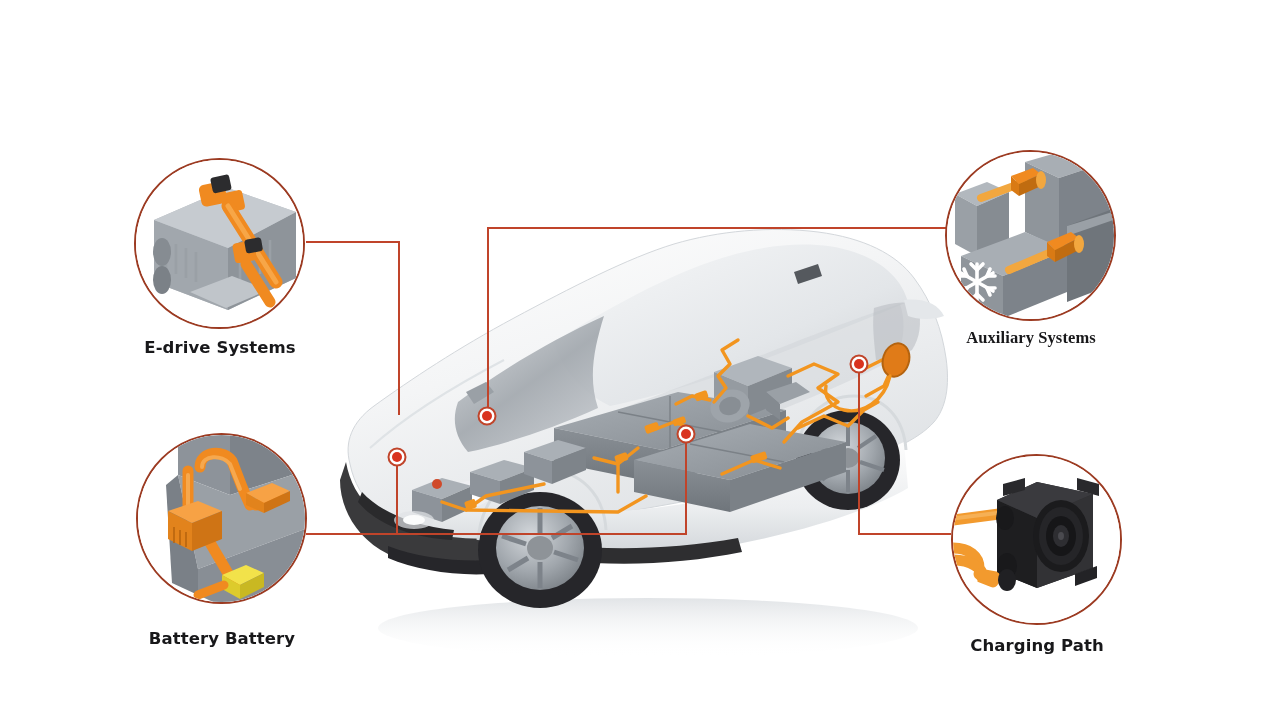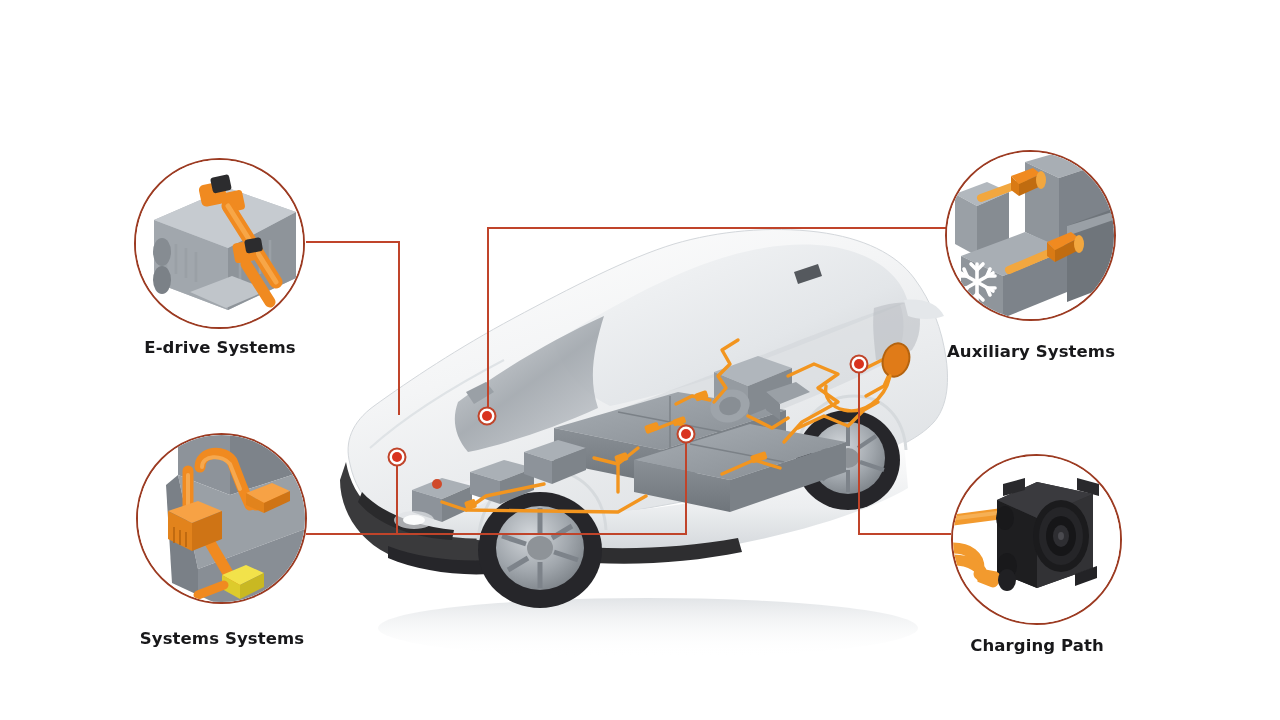--- a/index.html
+++ b/index.html
@@ -353,21 +353,21 @@
         </g>
 
         <g>
           <path d="M84,140 L108,130 L126,138 L102,150 Z" fill="#f2e24a"></path>
           <path d="M84,140 L102,150 L102,164 L84,154 Z" fill="#ddcb2c"></path>
           <path d="M102,150 L126,138 L126,152 L102,164 Z" fill="#c9b822"></path>
         </g>
         <path d="M60,160 L86,150" stroke="#f08a20" stroke-width="9" stroke-linecap="round" fill="none"></path>
       </svg>
     </div>
-    <div class="callout-label" style="left:-44px;top:196px;">Systems Systems</div>
+    <div class="callout-label" style="left:-44px;top:196px;">Battery Battery</div>
   </div>
 
   <div class="callout" style="left:945px;top:150px;width:172px;height:200px;">
     <div class="callout-circle" style="width:167px;height:167px;">
       <svg width="172" height="172" viewBox="0 0 172 172">
         <rect width="172" height="172" fill="#ffffff"></rect>
 
         <path d="M78,10 L140,-8 L172,6 L112,26 Z" fill="#a8aeb4"></path>
         <path d="M78,10 L112,26 L112,96 L78,80 Z" fill="#8f959b"></path>
         <path d="M112,26 L172,6 L172,74 L112,96 Z" fill="#7d838a"></path>
@@ -411,21 +411,21 @@
             <path d="M20,124 L17,117"></path>
           <path d="M40,136 L48,136"></path>
             <path d="M40,136 L43,143"></path>
           <path d="M40,124 L48,124"></path>
             <path d="M40,124 L43,117"></path>
           <path d="M20,136 L12,136"></path>
             <path d="M20,136 L17,143"></path>
         </g>
       </svg>
     </div>
-    <div class="callout-label" style="left:-44px;top:192px;">Auxiliary Systems</div>
+    <div class="callout-label" style="left:-44px;top:178px;font-family:Liberation Serif, serif;">Auxiliary Systems</div>
   </div>
 
   <div class="callout" style="left:951px;top:454px;width:172px;height:200px;">
     <div class="callout-circle" style="width:167px;height:167px;">
       <svg width="172" height="172" viewBox="0 0 172 172">
         <rect width="172" height="172" fill="#ffffff"></rect>
 
         <g fill="none" stroke="#f29a2e" stroke-width="11" stroke-linecap="round">
           <path d="M0,64 L46,58"></path>
           <path d="M0,92 C16,92 26,100 26,112 L28,120"></path>

